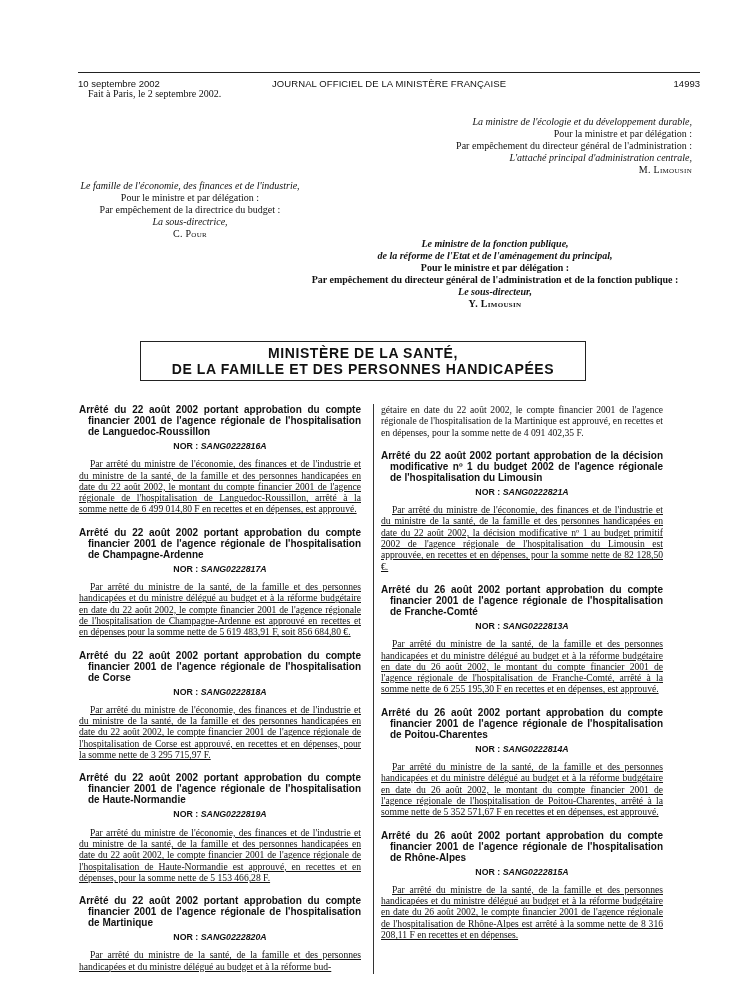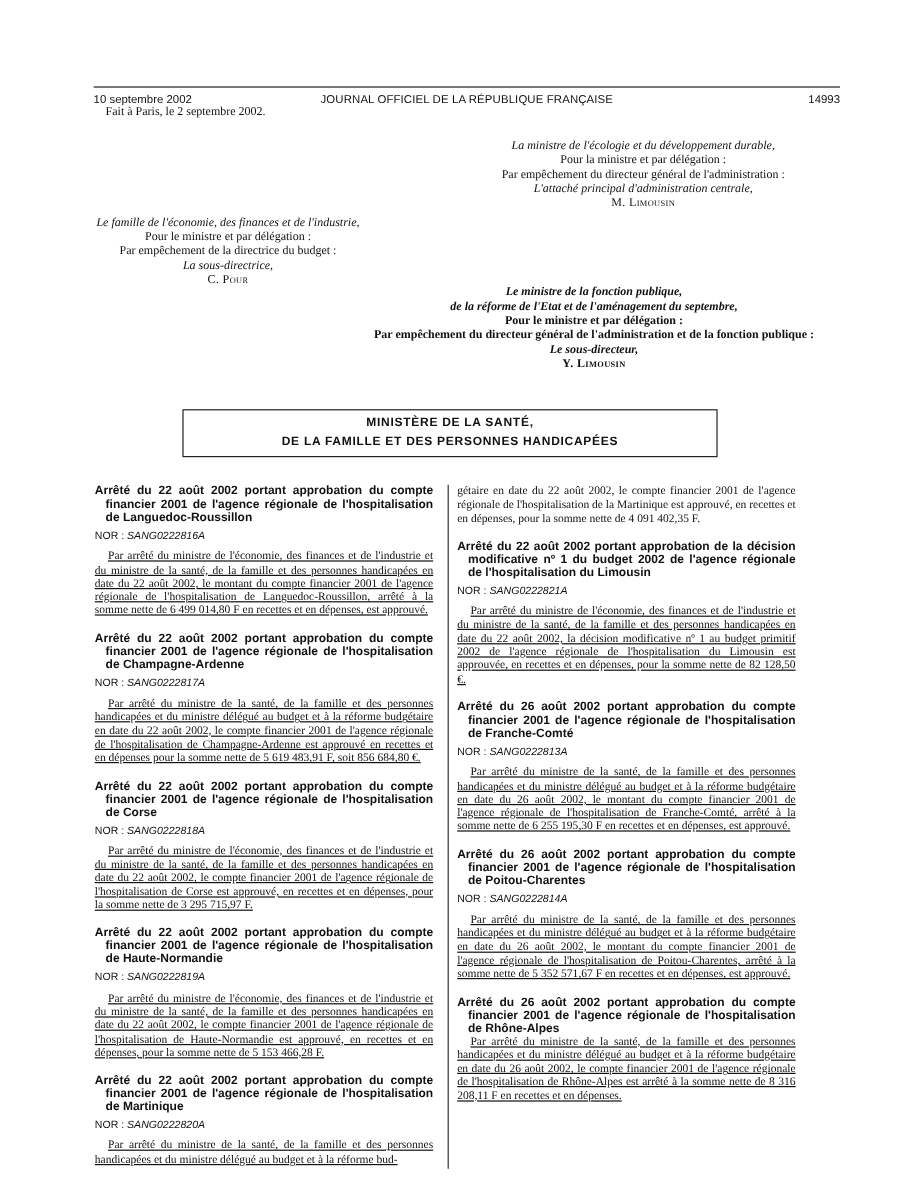--- a/index.html
+++ b/index.html
@@ -8,44 +8,44 @@
   #running-header { position: absolute; left: 78px; top: 50px; width: 622px; height: 16px; font-family: "Liberation Sans", sans-serif; font-size: 9.5px; margin-top: 28px; }
   #running-header .date { position: absolute; left: 0; top: 0; }
   #running-header .journal { position: absolute; left: 0; right: 0; top: 0; text-align: center; letter-spacing: 0.1px; }
   #running-header .page { position: absolute; right: 0; top: 0; }
   #header-rule { position: absolute; left: 78px; top: 72px; width: 622px; height: 0; border-top: 1px solid #222; }
 
   .sig { position: absolute; font-family: "Liberation Serif", serif; font-size: 10px; line-height: 12px; text-align: center; }
   .sig .it { font-style: italic; }
   .sig .sc { font-variant: small-caps; letter-spacing: 0.3px; }
   #fait { position: absolute; left: 88px; top: 88px; font-family: "Liberation Serif", serif; font-size: 10px; }
-  #sig-ecologie { left: 380px; top: 116px; width: 312px; }
+  #sig-ecologie { left: 380px; top: 116px; width: 312px; text-align: right; }
   #sig-economie { left: 40px; top: 180px; width: 300px; }
   #sig-fonction { left: 290px; top: 238px; width: 410px; font-weight: bold; }
 
-  #ministry-box { position: absolute; left: 152px; top: 341px; width: 446px; height: 40px; border: 1.4px solid #222; box-sizing: border-box; text-align: center; font-family: "Liberation Sans", sans-serif; font-weight: bold; font-size: 10px; line-height: 16px; padding-top: 3px; letter-spacing: 0.6px; }
+  #ministry-box { position: absolute; left: 140px; top: 341px; width: 446px; height: 40px; border: 1.4px solid #222; box-sizing: border-box; text-align: center; font-family: "Liberation Sans", sans-serif; font-weight: bold; font-size: 14px; line-height: 16px; padding-top: 3px; letter-spacing: 0.6px; }
 
   .col { position: absolute; top: 404px; width: 282px; font-family: "Liberation Serif", serif; font-size: 9.6px; line-height: 11.3px; }
   #col-left { left: 79px; }
   #col-right { left: 381px; }
   #col-divider { position: absolute; left: 373px; top: 404px; width: 0; height: 570px; border-left: 1px solid #333; }
 
   .arrete { margin-bottom: 12px; }
   .arrete-title { font-family: "Liberation Sans", sans-serif; font-weight: bold; font-size: 10px; line-height: 11px; text-align: justify; text-indent: -9px; padding-left: 9px; margin: 0; }
-  .nor { font-family: "Liberation Sans", sans-serif; font-size: 8.8px; margin: 4px 0 6px 0; }
+  .nor { text-align: center; font-family: "Liberation Sans", sans-serif; font-size: 8.8px; margin: 4px 0 6px 0; font-weight: bold; }
   .nor .code { font-style: italic; }
   .body-text { text-align: justify; text-indent: 11px; margin: 0; hyphens: manual; text-decoration: underline; }
   .body-cont { text-align: justify; margin: 0 0 12px 0; }
 </style>
 </head>
 <body>
 
 <div id="running-header">
   <span class="date">10 septembre 2002</span>
-  <span class="journal">JOURNAL OFFICIEL DE LA RÉPUBLIQUE FRANÇAISE</span>
+  <span class="journal">JOURNAL OFFICIEL DE LA MINISTÈRE FRANÇAISE</span>
   <span class="page">14993</span>
 </div>
 <div id="header-rule"></div>
 
 <div id="fait">Fait à Paris, le 2 septembre 2002.</div>
 
 <div class="sig" id="sig-ecologie">
   <div class="it">La ministre de l'écologie et du développement durable,</div>
   <div>Pour la ministre et par délégation :</div>
   <div>Par empêchement du directeur général de l'administration :</div>
@@ -56,21 +56,21 @@
 <div class="sig" id="sig-economie">
   <div class="it">Le famille de l'économie, des finances et de l'industrie,</div>
   <div>Pour le ministre et par délégation :</div>
   <div>Par empêchement de la directrice du budget :</div>
   <div class="it">La sous-directrice,</div>
   <div class="sc">C. Pour</div>
 </div>
 
 <div class="sig" id="sig-fonction">
   <div class="it">Le ministre de la fonction publique,</div>
-  <div class="it">de la réforme de l'Etat et de l'aménagement du septembre,</div>
+  <div class="it">de la réforme de l'Etat et de l'aménagement du principal,</div>
   <div>Pour le ministre et par délégation :</div>
   <div>Par empêchement du directeur général de l'administration et de la fonction publique :</div>
   <div class="it">Le sous-directeur,</div>
   <div class="sc">Y. Limousin</div>
 </div>
 
 <div id="ministry-box">
   <div>MINISTÈRE DE LA SANTÉ,</div>
   <div>DE LA FAMILLE ET DES PERSONNES HANDICAPÉES</div>
 </div>
@@ -117,15 +117,16 @@
     <div class="nor"><span>NOR :</span> <span class="code">SANG0222813A</span></div>
     <p class="body-text">Par arrêté du ministre de la santé, de la famille et des personnes handicapées et du ministre délégué au budget et à la réforme budgétaire en date du 26 août 2002, le montant du compte financier 2001 de l'agence régionale de l'hospitalisation de Franche-Comté, arrêté à la somme nette de 6 255 195,30 F en recettes et en dépenses, est approuvé.</p>
   </div>
   <div class="arrete">
     <p class="arrete-title">Arrêté du 26 août 2002 portant approbation du compte financier 2001 de l'agence régionale de l'hospitalisation de Poitou-Charentes</p>
     <div class="nor"><span>NOR :</span> <span class="code">SANG0222814A</span></div>
     <p class="body-text">Par arrêté du ministre de la santé, de la famille et des personnes handicapées et du ministre délégué au budget et à la réforme budgétaire en date du 26 août 2002, le montant du compte financier 2001 de l'agence régionale de l'hospitalisation de Poitou-Charentes, arrêté à la somme nette de 5 352 571,67 F en recettes et en dépenses, est approuvé.</p>
   </div>
   <div class="arrete">
     <p class="arrete-title">Arrêté du 26 août 2002 portant approbation du compte financier 2001 de l'agence régionale de l'hospitalisation de Rhône-Alpes</p>
+    <div class="nor"><span>NOR :</span> <span class="code">SANG0222815A</span></div>
     <p class="body-text">Par arrêté du ministre de la santé, de la famille et des personnes handicapées et du ministre délégué au budget et à la réforme budgétaire en date du 26 août 2002, le compte financier 2001 de l'agence régionale de l'hospitalisation de Rhône-Alpes est arrêté à la somme nette de 8 316 208,11 F en recettes et en dépenses.</p>
   </div>
 </div>
 
 </body></html>

